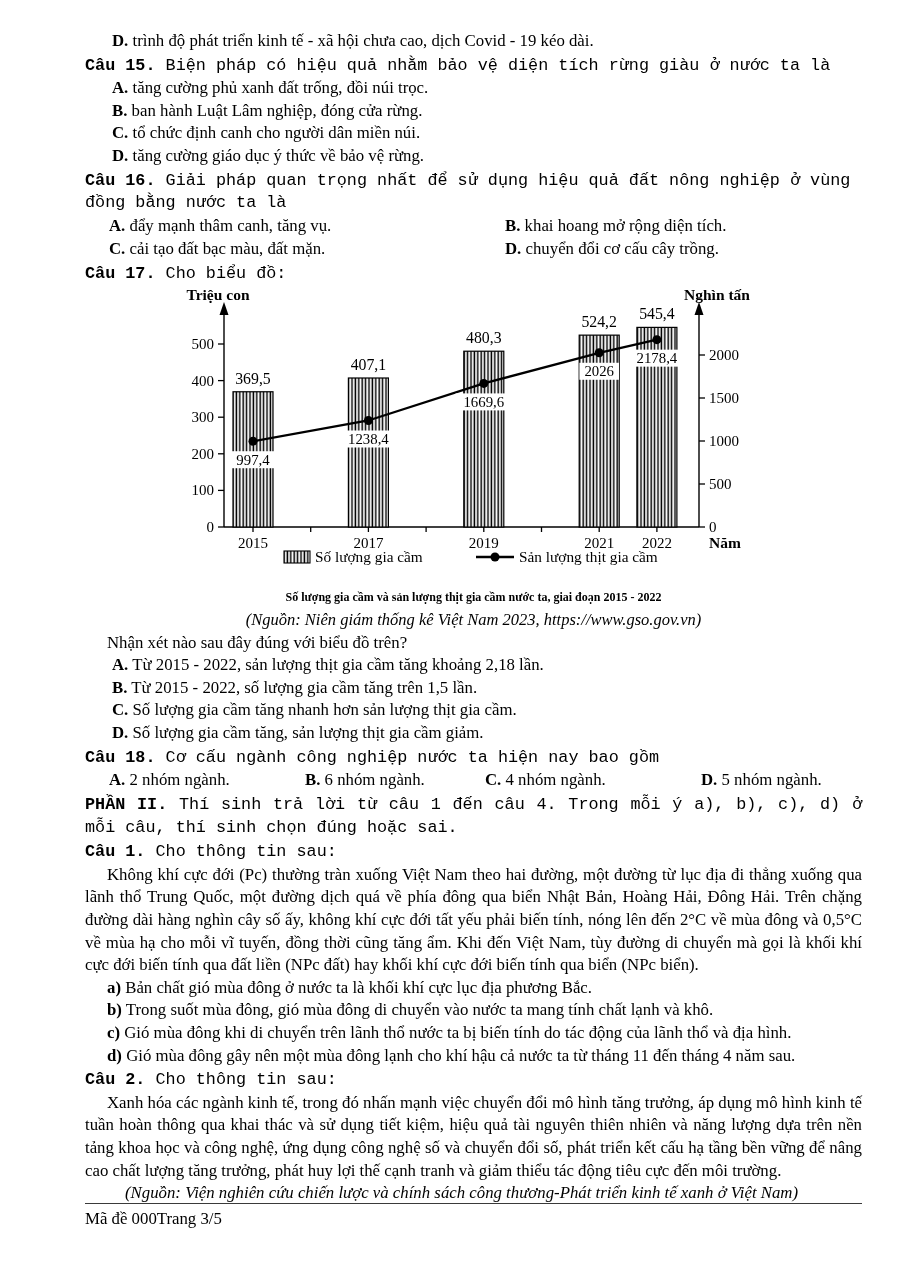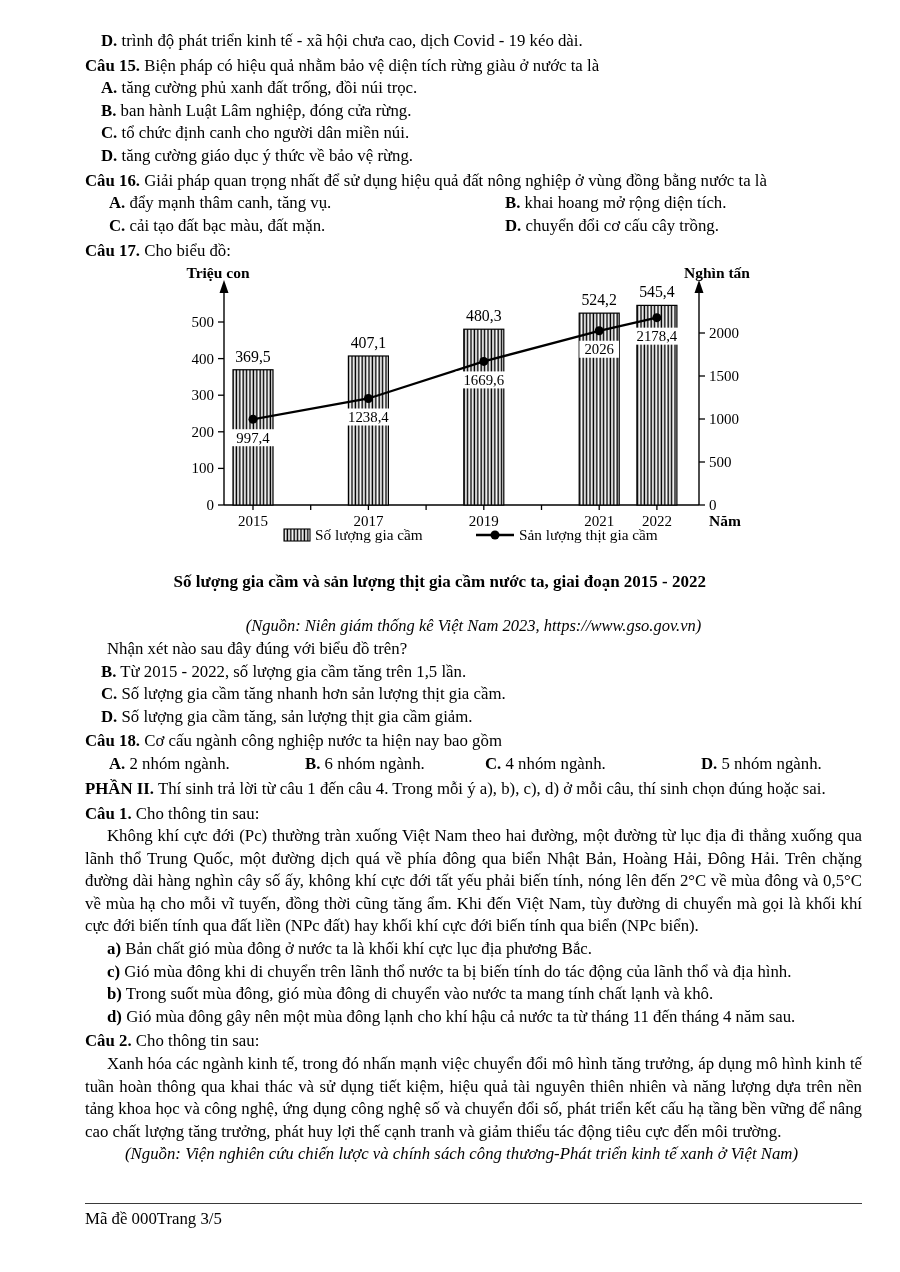--- a/index.html
+++ b/index.html
@@ -11,33 +11,33 @@
     box-sizing:border-box;
     padding:30px 38px 0 85px;
     overflow:hidden;
     font-family:"Liberation Serif","DejaVu Serif",serif;
     font-size:16.8px;
     line-height:22.6px;
     color:#000;
   }
   p{margin:0;}
   b{font-weight:bold;}
-  .opt{margin-left:16px;}
+  .opt{margin-left:27px;}
   .indent{margin-left:22px;}
   .just{text-align:justify;}
   .ti{text-indent:22px;}
   .optrow{position:relative;height:23px;}
   .optrow span.cell{position:absolute;white-space:nowrap;}
   .c1{left:24px;} .c2q16{left:420px;}
   .q18c1{left:24px;} .q18c2{left:220px;} .q18c3{left:400px;} .q18c4{left:616px;}
-  .mt{margin-top:2px;}
+  .mt{margin-top:2px;font-family:Liberation Mono, monospace;}
   figure.chart{margin:4px auto 0 auto;width:600px;}
   figure.chart svg{display:block;}
-  .chart-title{text-align:left;font-weight:bold;font-size:17px;margin-top:14px;}
-  .chart-source{text-align:center;font-style:italic;font-size:16.5px;margin-top:22px;}
+  .chart-title{text-align:center;font-weight:bold;font-size:12px;margin-top:7px;}
+  .chart-source{text-align:center;font-style:italic;font-size:16.5px;}
   .psg-source{font-style:italic;margin-left:40px;}
   .footer{
     position:absolute;left:85px;right:38px;top:1203px;
     border-top:1.5px solid #3a3a3a;
     padding-top:4px;
     display:flex;justify-content:flex-start;
   }
 </style>
 </head>
 <body>
@@ -145,39 +145,40 @@
         <text x="141" y="273" font-family="&quot;Liberation Serif&quot;,&quot;DejaVu Serif&quot;,serif" font-size="15.3" text-anchor="start">Số lượng gia cầm</text>
         <line x1="302" y1="268" x2="340" y2="268" stroke="#000" stroke-width="2.3"></line>
         <circle cx="321" cy="268" r="4.5" fill="#000"></circle>
         <text x="345" y="273" font-family="&quot;Liberation Serif&quot;,&quot;DejaVu Serif&quot;,serif" font-size="15.3" text-anchor="start">Sản lượng thịt gia cầm</text>
       </svg>
     <div class="chart-title">Số lượng gia cầm và sản lượng thịt gia cầm nước ta, giai đoạn 2015 - 2022</div>
     <div class="chart-source">(Nguồn: Niên giám thống kê Việt Nam 2023, https://www.gso.gov.vn)</div>
   </figure>
 
   <p class="indent">Nhận xét nào sau đây đúng với biểu đồ trên?</p>
+  <p class="opt"><b>A.</b> <span>Từ 2015 - 2022, sản lượng thịt gia cầm tăng khoảng 2,18 lần.</span></p>
   <p class="opt"><b>B.</b> <span>Từ 2015 - 2022, số lượng gia cầm tăng trên 1,5 lần.</span></p>
   <p class="opt"><b>C.</b> <span>Số lượng gia cầm tăng nhanh hơn sản lượng thịt gia cầm.</span></p>
   <p class="opt"><b>D.</b> <span>Số lượng gia cầm tăng, sản lượng thịt gia cầm giảm.</span></p>
 
   <p class="mt"><b>Câu 18.</b> <span>Cơ cấu ngành công nghiệp nước ta hiện nay bao gồm</span></p>
   <div class="optrow">
     <span class="cell q18c1"><b>A.</b> <span>2 nhóm ngành.</span></span>
     <span class="cell q18c2"><b>B.</b> <span>6 nhóm ngành.</span></span>
     <span class="cell q18c3"><b>C.</b> <span>4 nhóm ngành.</span></span>
     <span class="cell q18c4"><b>D.</b> <span>5 nhóm ngành.</span></span>
   </div>
 
   <p class="just mt"><b>PHẦN II.</b> <span>Thí sinh trả lời từ câu 1 đến câu 4. Trong mỗi ý a), b), c), d) ở mỗi câu, thí sinh chọn đúng hoặc sai.</span></p>
 
   <p class="mt"><b>Câu 1.</b> <span>Cho thông tin sau:</span></p>
   <p class="just ti">Không khí cực đới (Pc) thường tràn xuống Việt Nam theo hai đường, một đường từ lục địa đi thẳng xuống qua lãnh thổ Trung Quốc, một đường dịch quá về phía đông qua biển Nhật Bản, Hoàng Hải, Đông Hải. Trên chặng đường dài hàng nghìn cây số ấy, không khí cực đới tất yếu phải biến tính, nóng lên đến 2°C về mùa đông và 0,5°C về mùa hạ cho mỗi vĩ tuyến, đồng thời cũng tăng ẩm. Khi đến Việt Nam, tùy đường di chuyển mà gọi là khối khí cực đới biến tính qua đất liền (NPc đất) hay khối khí cực đới biến tính qua biển (NPc biển).</p>
   <p class="indent"><b>a)</b> <span>Bản chất gió mùa đông ở nước ta là khối khí cực lục địa phương Bắc.</span></p>
+  <p class="indent"><b>b)</b> <span>Trong suốt mùa đông, gió mùa đông di chuyển vào nước ta mang tính chất lạnh và khô.</span></p>
   <p class="indent"><b>c)</b> <span>Gió mùa đông khi di chuyển trên lãnh thổ nước ta bị biến tính do tác động của lãnh thổ và địa hình.</span></p>
-  <p class="indent"><b>b)</b> <span>Trong suốt mùa đông, gió mùa đông di chuyển vào nước ta mang tính chất lạnh và khô.</span></p>
   <p class="indent"><b>d)</b> <span>Gió mùa đông gây nên một mùa đông lạnh cho khí hậu cả nước ta từ tháng 11 đến tháng 4 năm sau.</span></p>
 
   <p class="mt"><b>Câu 2.</b> <span>Cho thông tin sau:</span></p>
   <p class="just ti">Xanh hóa các ngành kinh tế, trong đó nhấn mạnh việc chuyển đổi mô hình tăng trưởng, áp dụng mô hình kinh tế tuần hoàn thông qua khai thác và sử dụng tiết kiệm, hiệu quả tài nguyên thiên nhiên và năng lượng dựa trên nền tảng khoa học và công nghệ, ứng dụng công nghệ số và chuyển đổi số, phát triển kết cấu hạ tầng bền vững để nâng cao chất lượng tăng trưởng, phát huy lợi thế cạnh tranh và giảm thiểu tác động tiêu cực đến môi trường.</p>
   <p class="psg-source">(Nguồn: Viện nghiên cứu chiến lược và chính sách công thương-Phát triển kinh tế xanh ở Việt Nam)</p>
 
   <div class="footer">
     <span>Mã đề 000</span>
     <span>Trang 3/5</span>
   </div>

